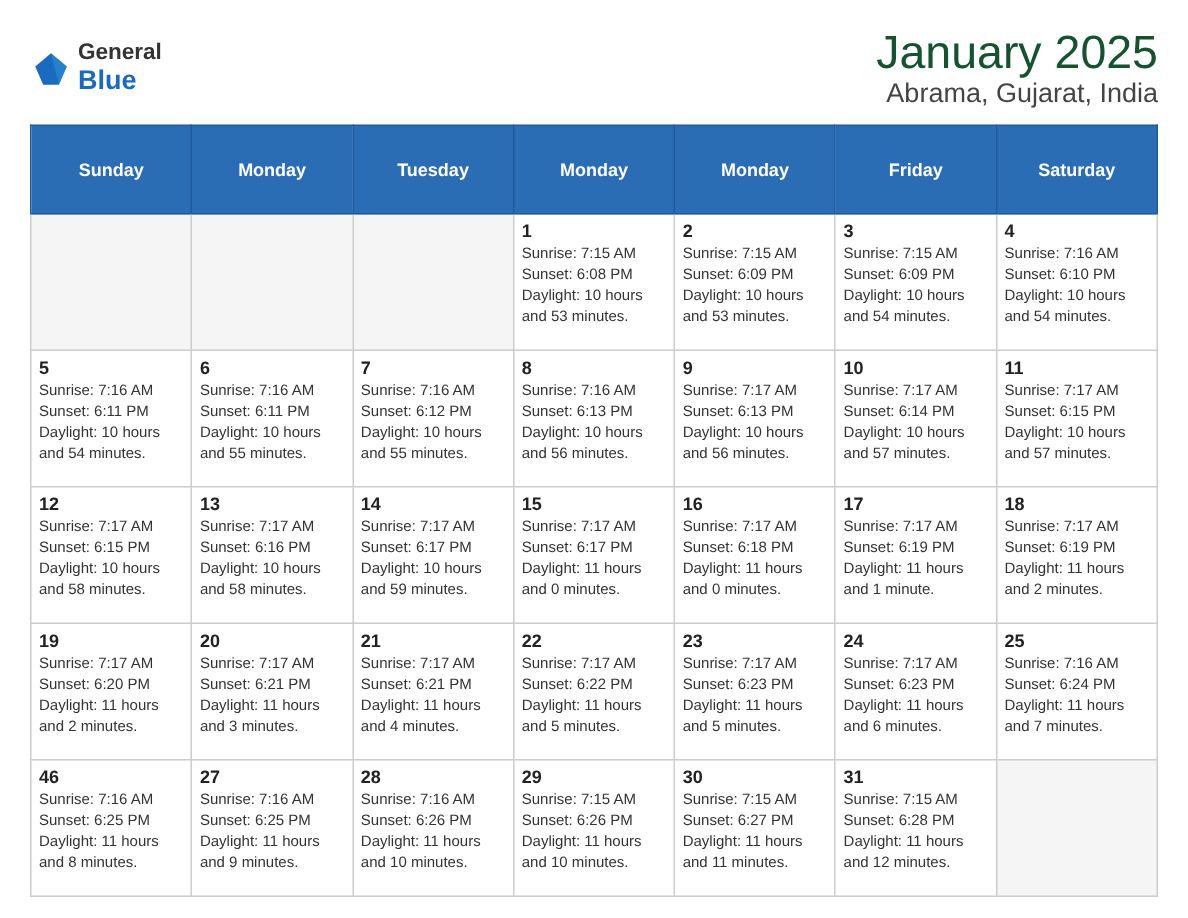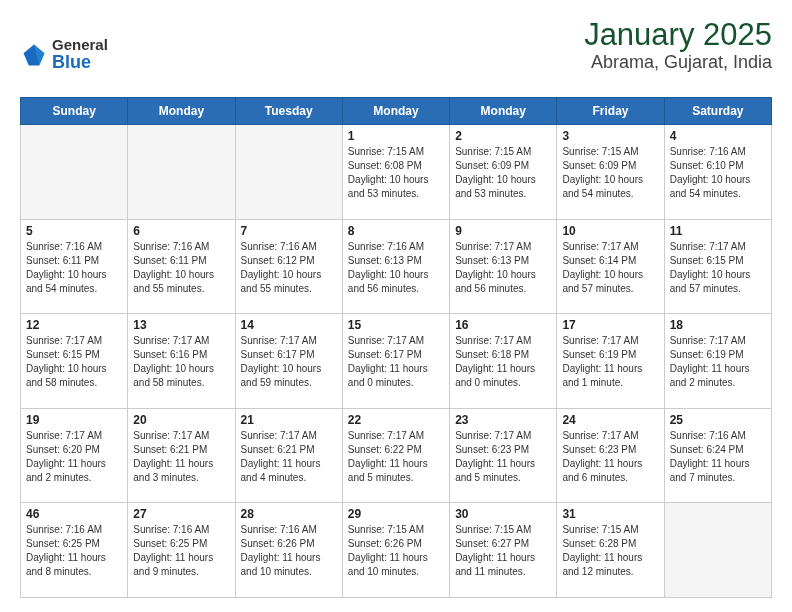--- a/index.html
+++ b/index.html
@@ -13,22 +13,22 @@
     .page {
       width: 792px;
       height: 612px;
       padding: 18px 20px 14px 20px;
       display: flex;
       flex-direction: column;
     }
     .header {
       display: flex;
       justify-content: space-between;
-      align-items: flex-end;
-      margin-bottom: 24px;
+      align-items: center;
+      margin-bottom: 10px;
     }
     .logo {
       display: flex;
       align-items: center;
       gap: 4px;
     }
     .logo-text {
       display: flex;
       flex-direction: column;
       line-height: 1.1;
@@ -66,21 +66,21 @@
       border-collapse: collapse;
       width: 100%;
       table-layout: fixed;
     }
     .calendar th {
       background: #2a6db5;
       color: #fff;
       text-align: center;
       font-size: 12px;
       font-weight: bold;
-      padding: 6px 2px;
+      padding: 22px 2px;
       border: 1px solid #1e5a9a;
     }
     .calendar td {
       vertical-align: top;
       border: 1px solid #ccc;
       padding: 4px 5px;
       font-size: 9.5px;
       color: #222;
       background: #fff;
       height: 82px;

